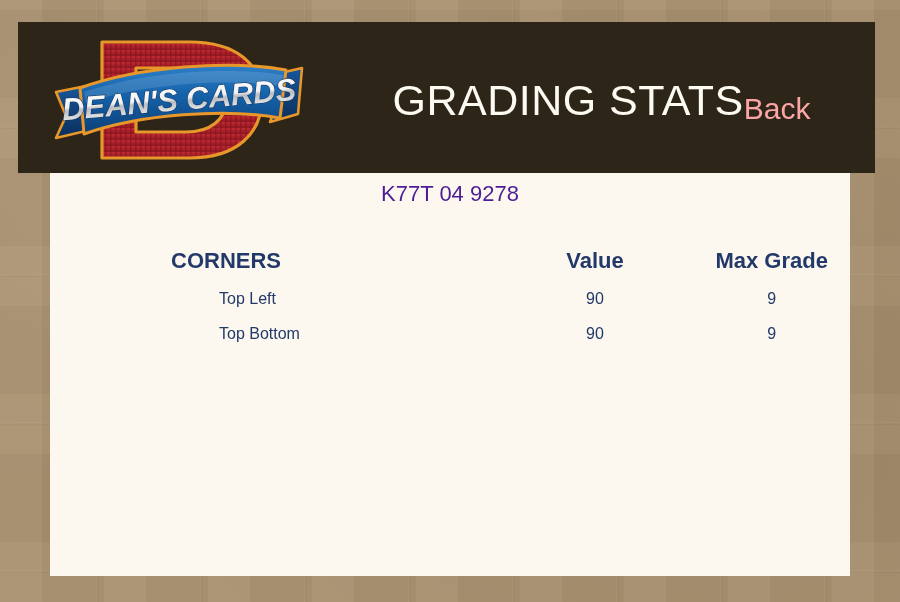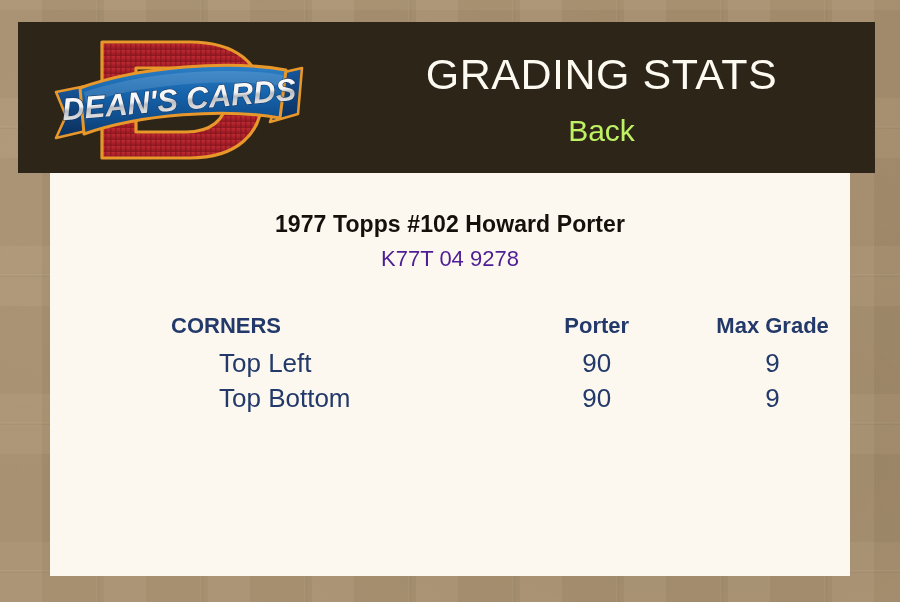--- a/index.html
+++ b/index.html
@@ -69,36 +69,36 @@
     overflow: hidden;
   }
 
   #title-block {
     position: absolute;
     left: 310px;
     top: 0;
     width: 547px;
     height: 151px;
     display: flex;
-    flex-direction: column;
+    flex-direction: row;
     align-items: center;
     justify-content: center;
     padding-top: 6px;
     box-sizing: border-box;
   }
   #title-main {
     color: #fdfaf2;
     font-size: 43px;
     font-weight: 400;
     letter-spacing: 0.5px;
     line-height: 1.05;
     white-space: nowrap;
   }
   #title-sub {
-    color: #bef264;
+    color: #fca5a5;
     font-size: 30px;
     font-weight: 400;
     line-height: 1.15;
     margin-top: 17px;
     white-space: nowrap;
   }
 
   
   #logo {
     position: absolute;
@@ -156,21 +156,21 @@
 
   #stats-table thead th {
     font-size: 22px;
     font-weight: bold;
     height: 40px;
     vertical-align: middle;
   }
   #stats-table thead th.col-label { padding-left: 105px; }
 
   #stats-table tbody td {
-    font-size: 26px;
+    font-size: 16px;
     height: 35px;
     vertical-align: middle;
   }
   #stats-table tbody td.col-label { padding-left: 153px; }
 </style>
 </head>
 <body>
 
 <div id="page">
 
@@ -228,29 +228,28 @@
     </div>
 
     <div id="title-block">
       <div id="title-main">GRADING STATS</div>
       <div id="title-sub">Back</div>
     </div>
   </div>
 
   <div id="content-panel">
 
-    <h1 id="card-title">1977 Topps #102 Howard Porter</h1>
 
     <div id="card-serial">K77T 04 9278</div>
 
     <table id="stats-table">
       <thead>
         <tr>
           <th class="col-label">CORNERS</th>
-          <th class="col-value">Porter</th>
+          <th class="col-value">Value</th>
           <th class="col-max">Max Grade</th>
         </tr>
       </thead>
       <tbody>
         <tr>
           <td class="col-label">Top Left</td>
           <td class="col-value">90</td>
           <td class="col-max">9</td>
         </tr>
         <tr>

